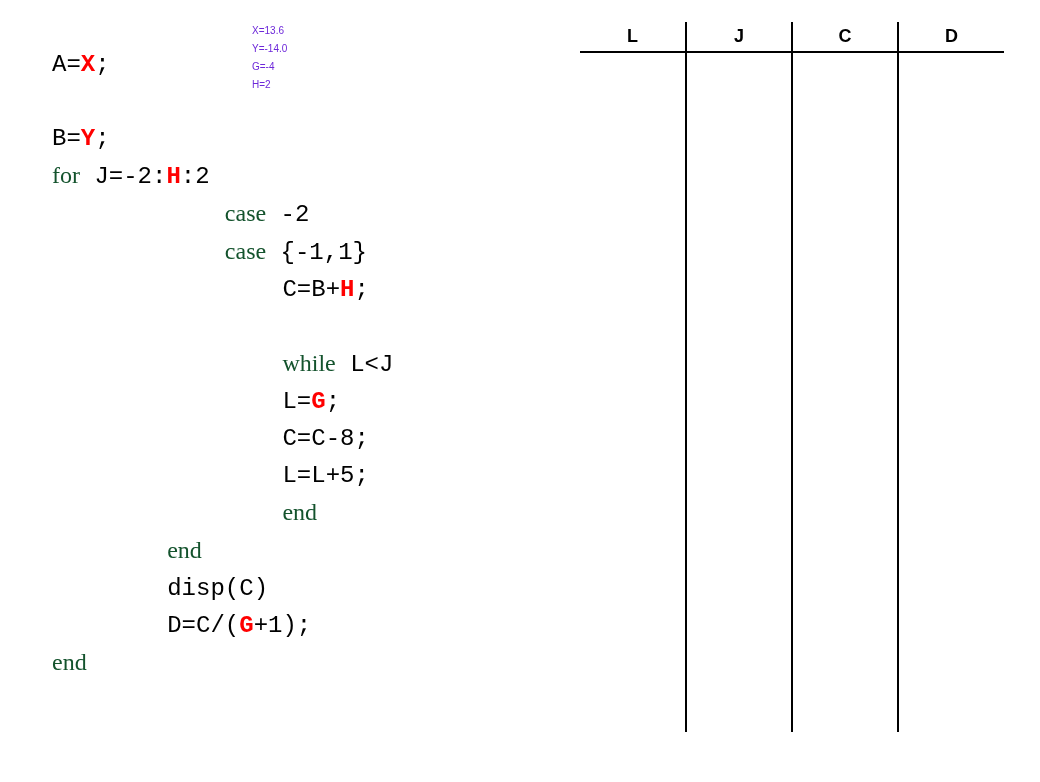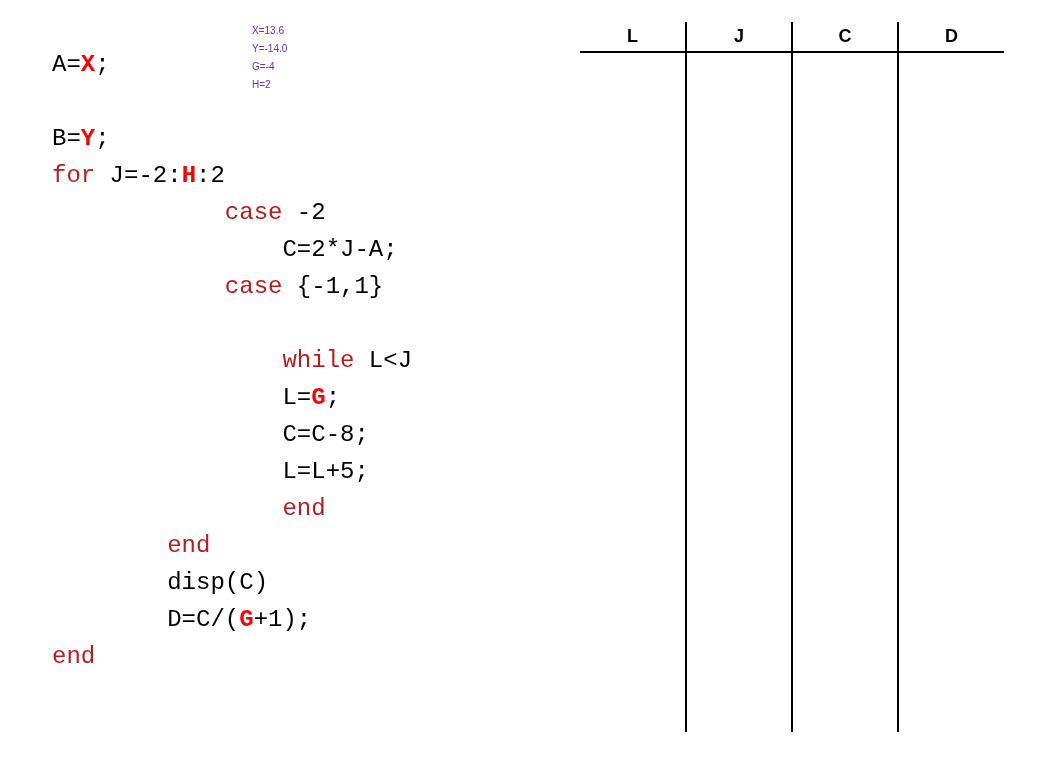--- a/index.html
+++ b/index.html
@@ -20,21 +20,22 @@
       left: 52px;
       top: 20px;
       line-height: 37px;
       margin-top: 26px;
     }
     .code-line {
       white-space: pre;
       color: #000000;
     }
     .kw {
-      color: #b91c1c;
+      color: #14532d;
+      font-family: Liberation Serif, serif;
     }
     .rd {
       color: #ff0000;
       font-weight: bold;
     }
     .blank-line {
       height: 37px;
     }
     .annotation {
       position: absolute;
@@ -91,22 +92,22 @@
   </style>
 </head>
 <body>
 
 <div class="code-area">
   <div class="code-line"><span>A=</span><span class="rd">X</span><span>;</span></div>
   <div class="blank-line"></div>
   <div class="code-line"><span>B=</span><span class="rd">Y</span><span>;</span></div>
   <div class="code-line"><span class="kw">for</span><span> J=-2:</span><span class="rd">H</span><span>:2</span></div>
   <div class="code-line"><span>            </span><span class="kw">case</span><span> -2</span></div>
-  <div class="code-line"><span>                C=2*J-A;</span></div>
   <div class="code-line"><span>            </span><span class="kw">case</span><span> {-1,1}</span></div>
+  <div class="code-line"><span>                C=B+</span><span class="rd">H</span><span>;</span></div>
   <div class="code-line"><span>            </span></div>
   <div class="code-line"><span>                </span><span class="kw">while</span><span> L&lt;J</span></div>
   <div class="code-line"><span>                L=</span><span class="rd">G</span><span>;</span></div>
   <div class="code-line"><span>                C=C-8;</span></div>
   <div class="code-line"><span>                L=L+5;</span></div>
   <div class="code-line"><span>                </span><span class="kw">end</span></div>
   <div class="code-line"><span>        </span><span class="kw">end</span></div>
   <div class="code-line"><span>        disp(C)</span></div>
   <div class="code-line"><span>        D=C/(</span><span class="rd">G</span><span>+1);</span></div>
   <div class="code-line"><span class="kw">end</span></div>

